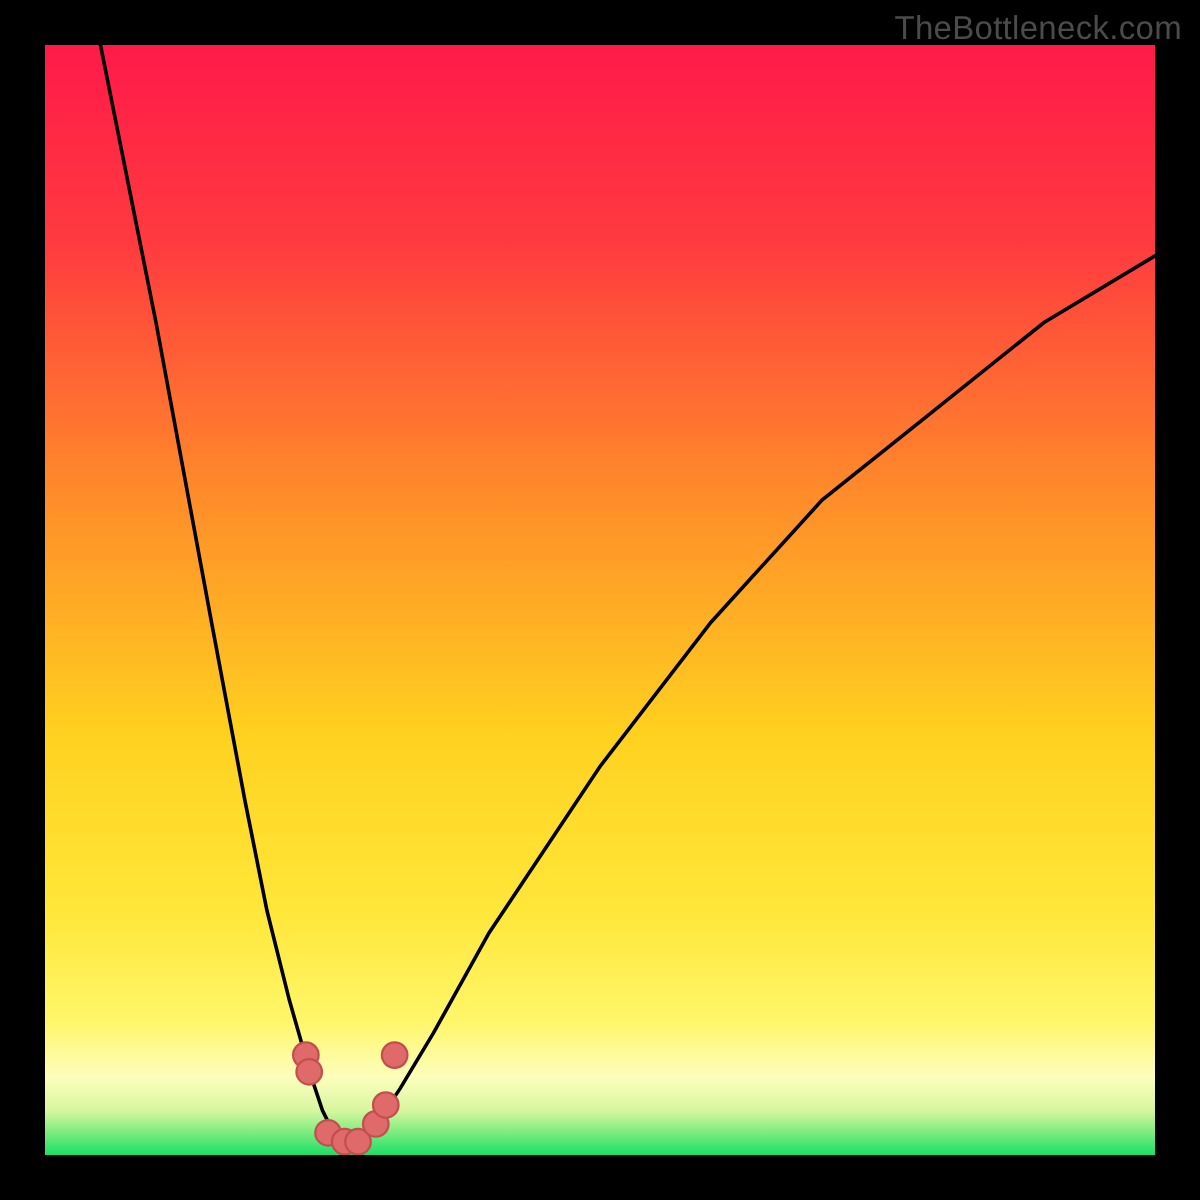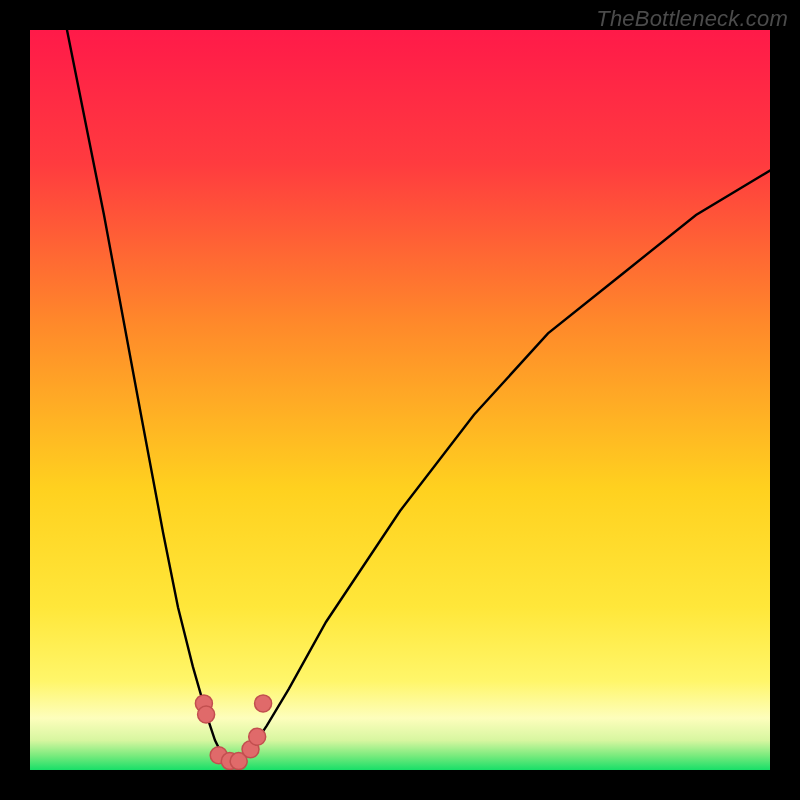--- a/index.html
+++ b/index.html
@@ -42,21 +42,20 @@
     height: 740px;
   }
   .watermark {
     position: absolute;
     top: 6px;
     right: 12px;
     color: #4b4b4b;
     font-size: 22px;
     font-weight: 500;
     letter-spacing: 0.2px;
-    font-style: italic;
   }
 </style>
 </head>
 <body>
 
 <div class="frame">
 
   <div class="plot-area">
     <svg class="gradient" viewBox="0 0 740 740" preserveAspectRatio="none">
       <defs>

